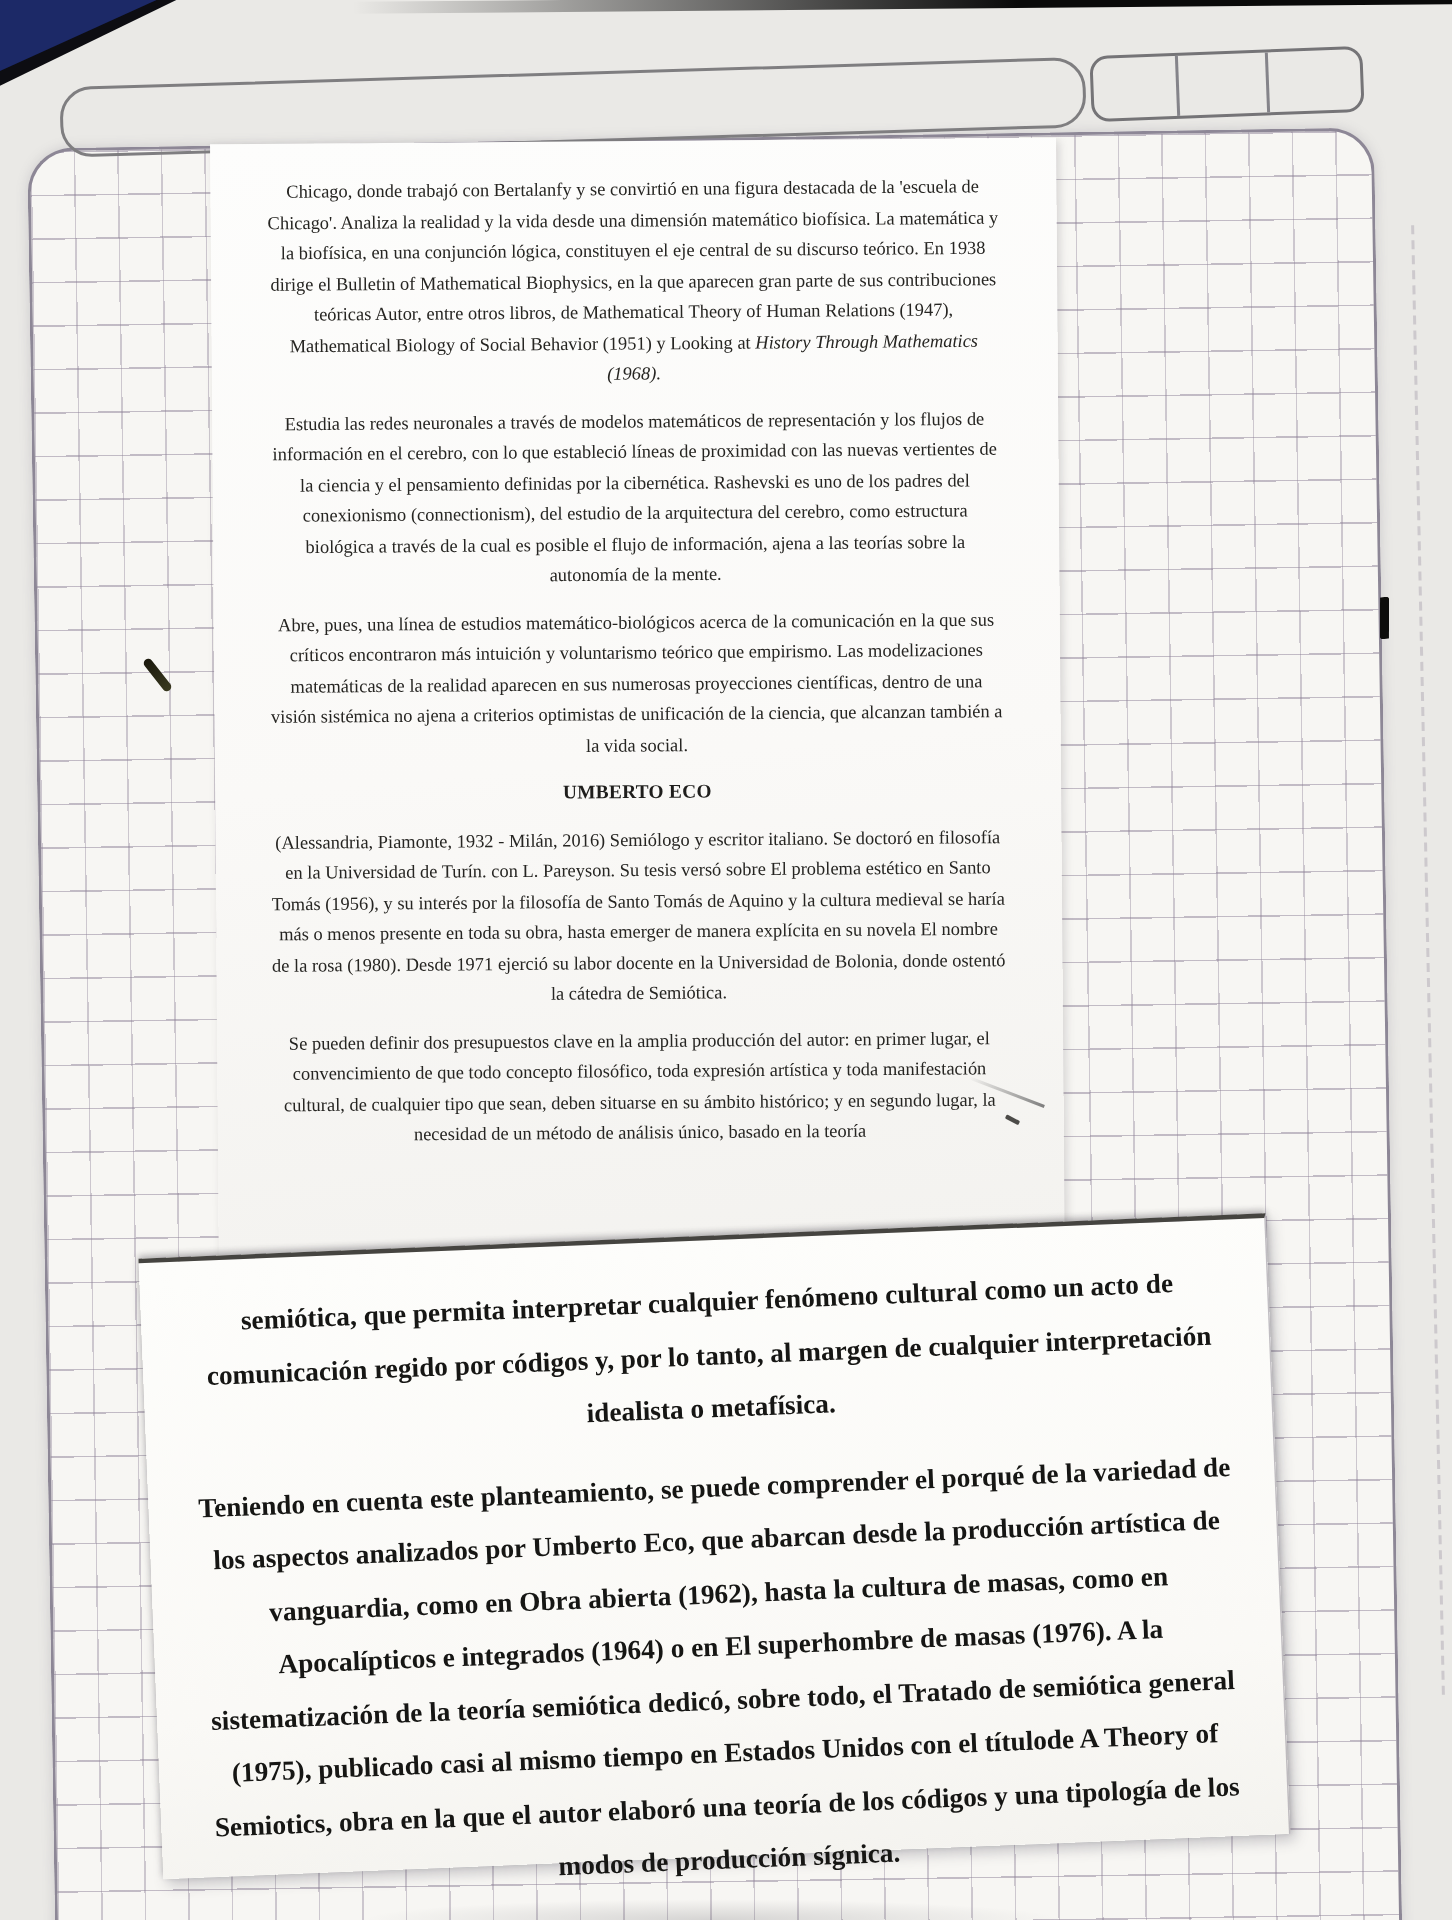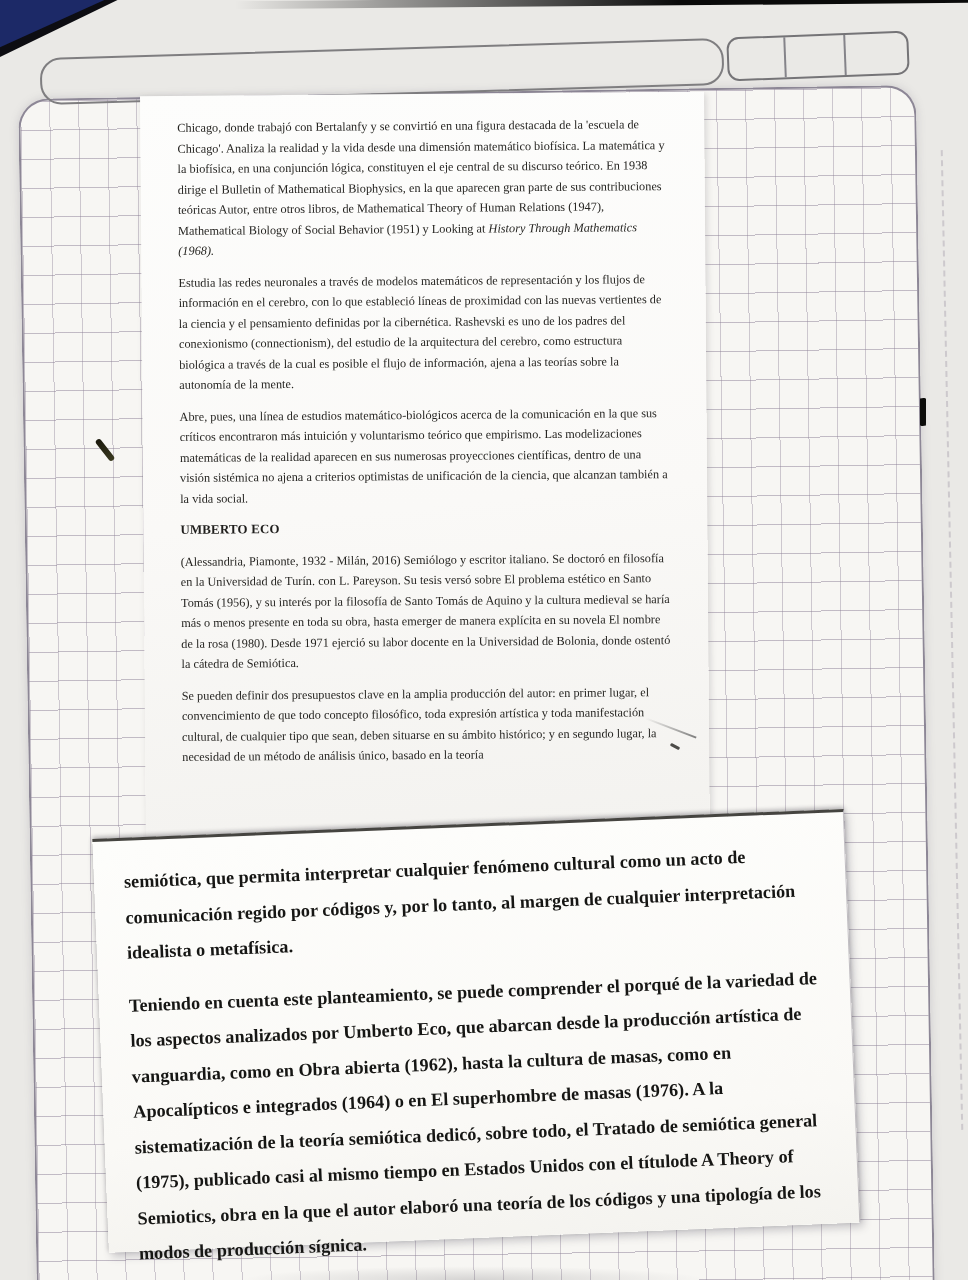--- a/index.html
+++ b/index.html
@@ -1,19 +1,20 @@
 <!DOCTYPE html>
 <html><head>
 <meta charset="utf-8">
 <style>
   html,body{margin:0;padding:0;background:#d8d8d6;}
   .scene{
     position:relative;width:968px;height:1280px;overflow:hidden;
     background:#eae9e6;
     font-family:"Liberation Serif", serif;
+    text-align:center;
   }
   
   .grid-page{
     position:absolute;left:18px;top:92px;width:894px;height:1250px;
     background-color:#f7f6f3;
     background-image:
       repeating-linear-gradient(to bottom, rgba(140,128,150,.50) 0 1px, transparent 1px 29px),
       repeating-linear-gradient(to right,  rgba(140,128,150,.40) 0 1px, transparent 1px 29px);
     border:2px solid #8d8796;border-bottom:none;
     border-radius:30px 30px 0 0;

